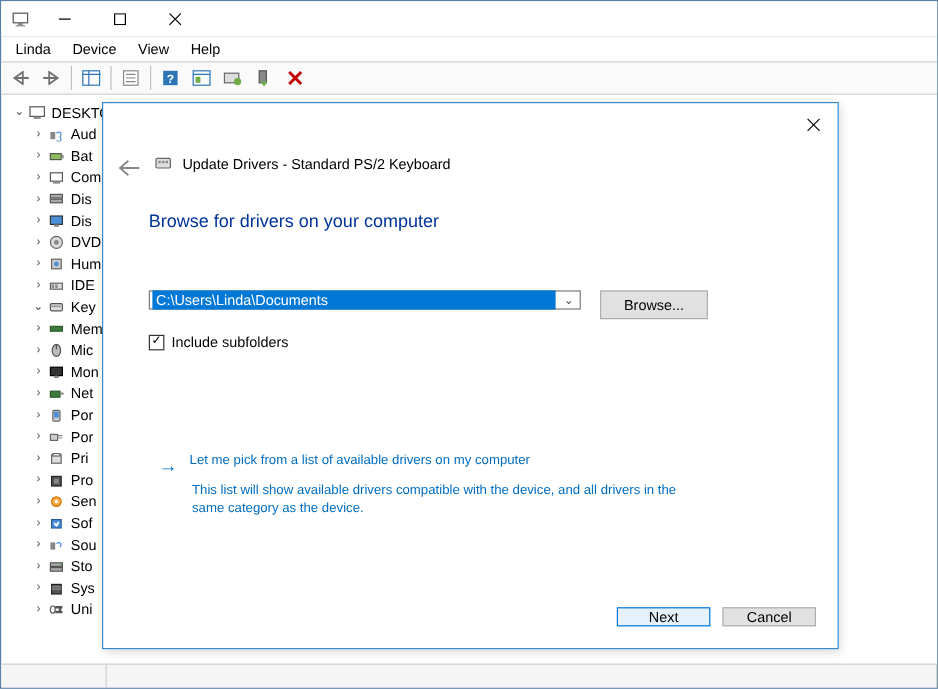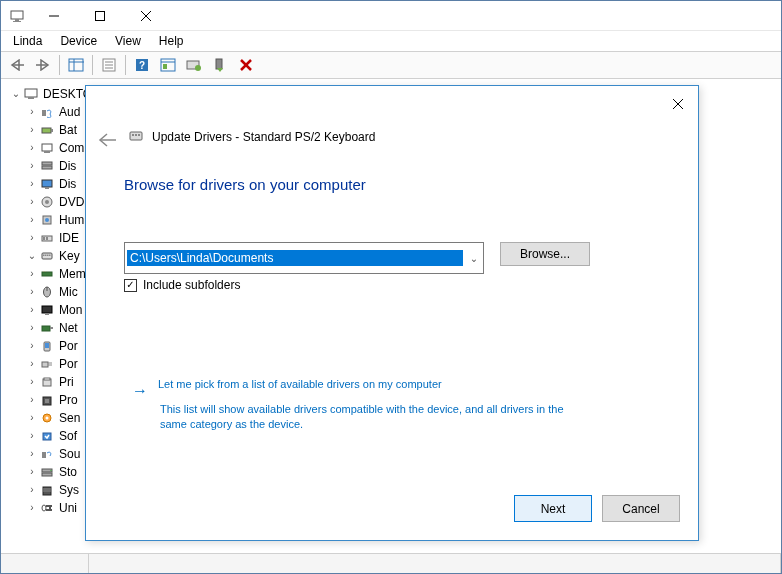--- a/index.html
+++ b/index.html
@@ -24,33 +24,33 @@
   .statusbar .cell { border-right:1px solid #d0d0d0; height:100%; flex:1; }
   .statusbar .cell:first-child { flex:0 0 88px; }
 
   
   .dialog { position:absolute; top:84px; left:84px; width:614px; height:456px; background:#fff; border:1px solid #3a89c9; box-shadow:2px 2px 8px rgba(0,0,0,0.15); }
   .dlg-close { position:absolute; top:8px; right:10px; width:20px; height:20px; display:flex; align-items:center; justify-content:center; color:#333; }
   .dlg-back { position:absolute; top:46px; left:12px; color:#6d6d6d; }
   .dlg-title { position:absolute; top:42px; left:42px; display:flex; align-items:flex-end; gap:8px; font-size:12px; color:#000; }
   .dlg-heading { position:absolute; top:90px; left:38px; font-size:15px; color:#003399; }
   .dlg-label { position:absolute; top:138px; left:38px; font-size:12px; color:#000; }
-  .combo { position:absolute; top:156px; left:38px; width:360px; height:32px; border:1px solid #7a7a7a; display:flex; align-items:center; background:#fff; }
+  .combo { position:absolute; top:156px; left:38px; width:360px; height:16px; border:1px solid #7a7a7a; display:flex; align-items:center; background:#fff; }
   .combo .sel { flex:1; margin:2px; padding:1px 3px; background:#0078d7; color:#fff; font-size:12px; overflow:hidden; white-space:nowrap; }
   .combo .dd { width:18px; text-align:center; color:#555; font-size:10px; }
   .browse-btn { position:absolute; top:156px; left:414px; width:90px; height:24px; border:1px solid #adadad; background:#e1e1e1; font-size:12px; display:flex; align-items:center; justify-content:center; }
   .chk-row { position:absolute; top:192px; left:38px; display:flex; align-items:center; gap:6px; font-size:12px; }
   .chk { width:13px; height:13px; border:1px solid #333; display:flex; align-items:center; justify-content:center; font-size:10px; line-height:10px; }
   .pick-block { position:absolute; top:292px; left:46px; right:40px; }
   .pick-row { display:flex; align-items:flex-start; gap:10px; }
   .pick-arrow { color:#006dc1; font-size:16px; margin-top:2px; }
   .pick-link { color:#006dc1; font-size:11px; }
   .pick-sub { margin-left:28px; margin-top:4px; color:#006dc1; font-size:11px; max-width:430px; line-height:15px; }
   .dlg-buttons { position:absolute; bottom:18px; right:18px; display:flex; gap:10px; }
-  .dlg-btn { width:78px; height:27px; border:1px solid #adadad; background:#e1e1e1; font-size:12px; display:flex; align-items:center; justify-content:center; }
+  .dlg-btn { width:78px; height:16px; border:1px solid #adadad; background:#e1e1e1; font-size:12px; display:flex; align-items:center; justify-content:center; }
   .dlg-btn.primary { border:1px solid #0078d7; background:#e5f1fb; }
   svg { display:block; }
 </style>
 </head>
 <body>
 
 <div class="window">
 
   <div class="titlebar">
     <span class="app-icon">

